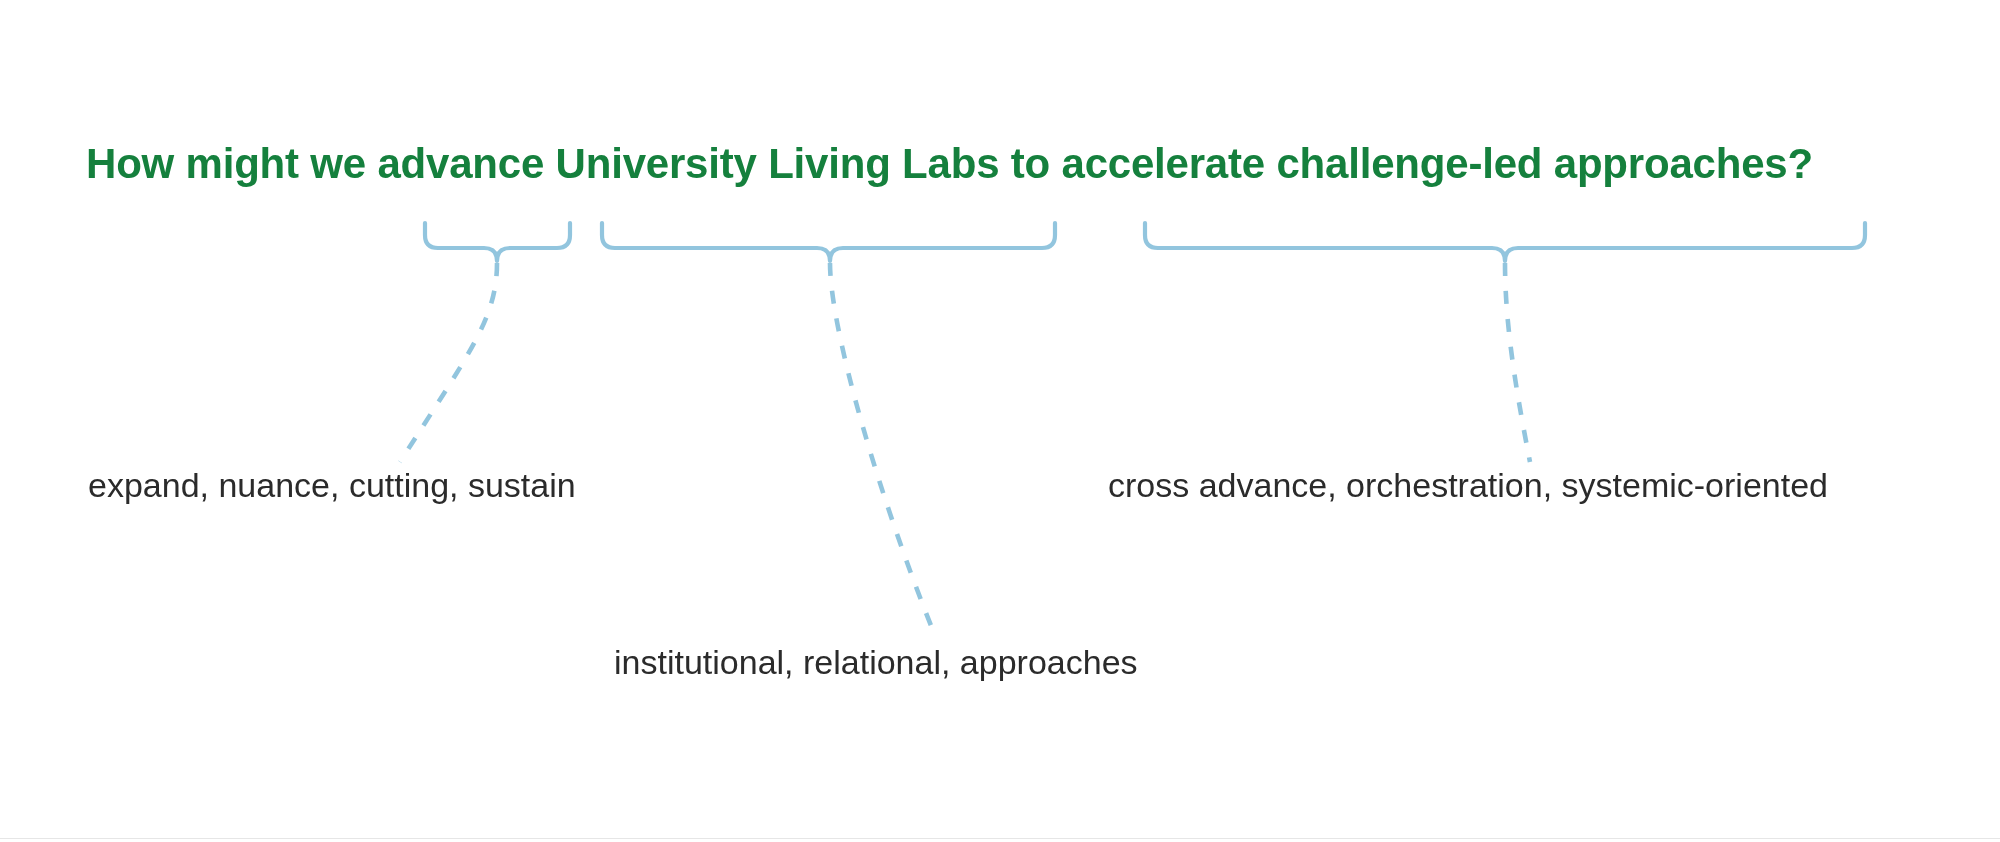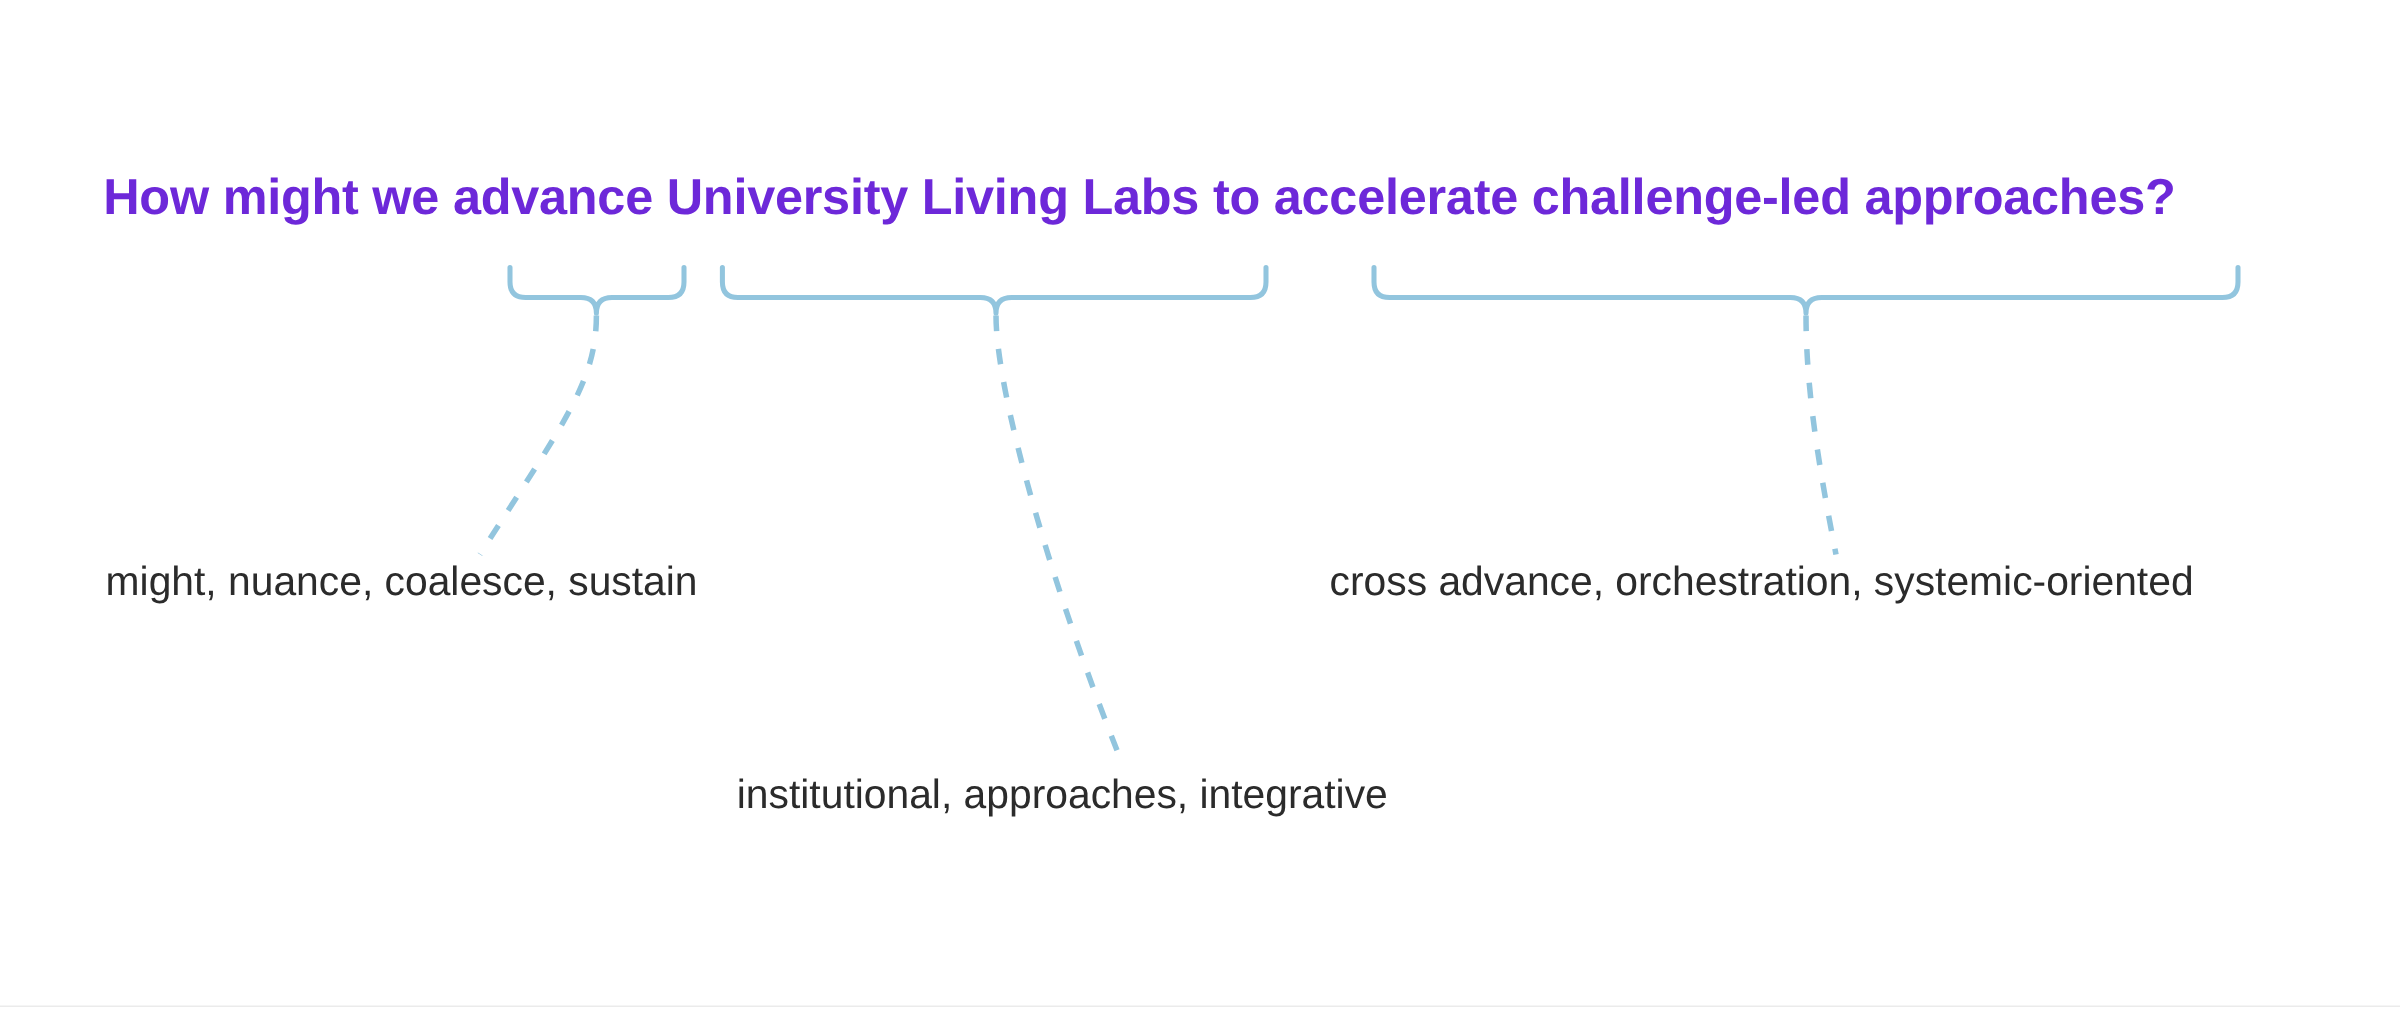--- a/index.html
+++ b/index.html
@@ -73,21 +73,21 @@
     width: 2000px;
     height: 1px;
     background: #e6e6e6;
   }
 </style>
 </head>
 <body>
 
 <div id="canvas" style="background: rgb(255, 255, 255);">
 
-  <div id="title" style="color: #6d28d9;">How might we advance University Living Labs to accelerate challenge-led approaches?</div>
+  <div id="title" style="color: #15803d;">How might we advance University Living Labs to accelerate challenge-led approaches?</div>
 
   <svg id="links" viewBox="0 0 2000 842" width="2000" height="842" xmlns="http://www.w3.org/2000/svg">
 
     <path class="brace-path" d="M 425 223
              L 425 235 Q 425 248 438 248
              L 484 248 Q 497 248 497 261
              Q 497 248 510 248
              L 557 248 Q 570 248 570 235
              L 570 223" stroke="#92c5de"></path>
 
@@ -105,20 +105,20 @@
              L 1852 248 Q 1865 248 1865 235
              L 1865 223" stroke="#92c5de"></path>
 
     <path class="dash-path" d="M 497 263 C 497 318 470 352 400 462" stroke="#92c5de"></path>
 
     <path class="dash-path" d="M 830 263 C 830 330 880 500 936 638" stroke="#92c5de"></path>
 
     <path class="dash-path" d="M 1505 263 C 1505 330 1518 400 1530 462" stroke="#92c5de"></path>
   </svg>
 
-  <div class="branch-label" id="label-left" style="color: rgb(43, 43, 43);">might, nuance, coalesce, sustain</div>
+  <div class="branch-label" id="label-left" style="color: rgb(43, 43, 43);">expand, nuance, cutting, sustain</div>
 
   <div class="branch-label" id="label-right" style="color: rgb(43, 43, 43);">cross advance, orchestration, systemic-oriented</div>
 
-  <div class="branch-label" id="label-center" style="color: rgb(43, 43, 43);">institutional, approaches, integrative</div>
+  <div class="branch-label" id="label-center" style="color: rgb(43, 43, 43);">institutional, relational, approaches</div>
 
   <div id="bottom-rule" style="background: rgb(230, 230, 230);"></div>
 </div>
 
 </body></html>

